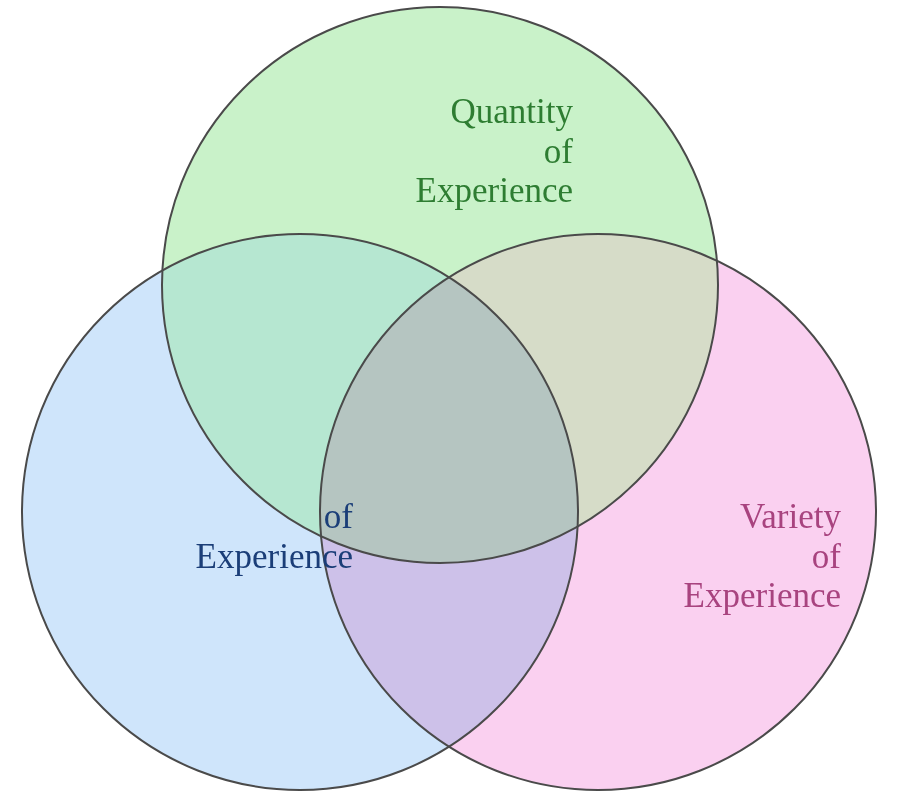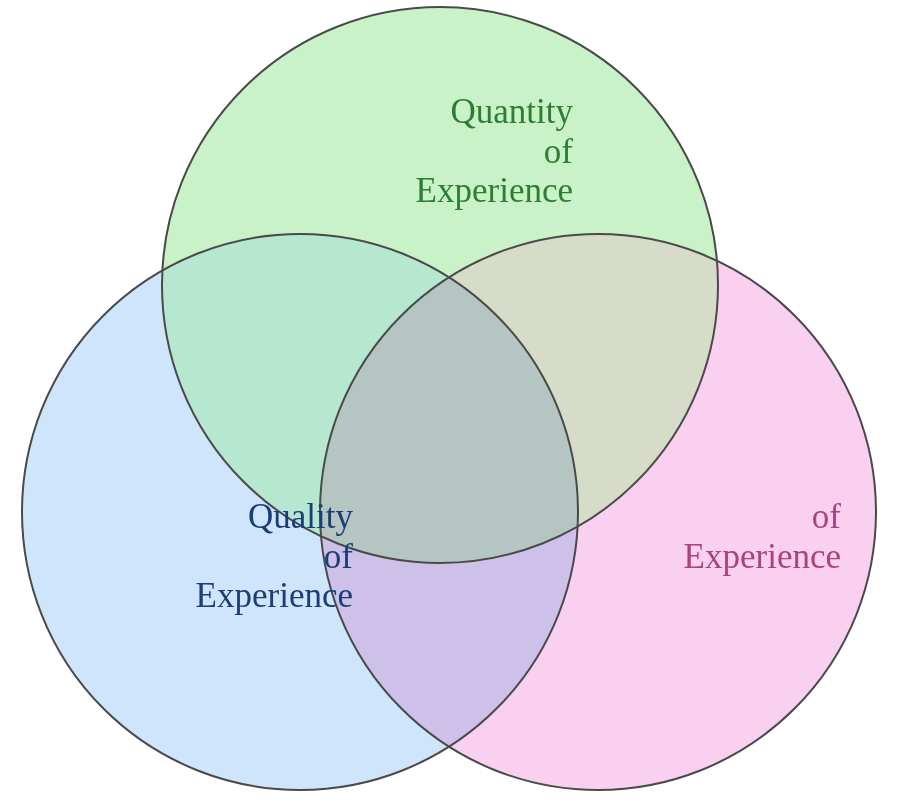--- a/index.html
+++ b/index.html
@@ -104,23 +104,23 @@
     <circle id="s-variety" cx="598" cy="512" r="278" fill="none" stroke="#4a4a4a" stroke-width="2"></circle>
   </svg>
 
   <div class="venn-label" id="label-quantity" style="color: rgb(46, 125, 50);">
     <span class="lbl-line">Quantity</span>
     <span class="lbl-line">of</span>
     <span class="lbl-line">Experience</span>
   </div>
 
   <div class="venn-label" id="label-quality" style="color: rgb(27, 62, 120);">
-    <span class="lbl-line">Quality</span>
     <span class="lbl-line">of</span>
     <span class="lbl-line">Experience</span>
   </div>
 
   <div class="venn-label" id="label-variety" style="color: rgb(168, 67, 127);">
+    <span class="lbl-line">Variety</span>
     <span class="lbl-line">of</span>
     <span class="lbl-line">Experience</span>
   </div>
 
 </div>
 
 </body></html>

